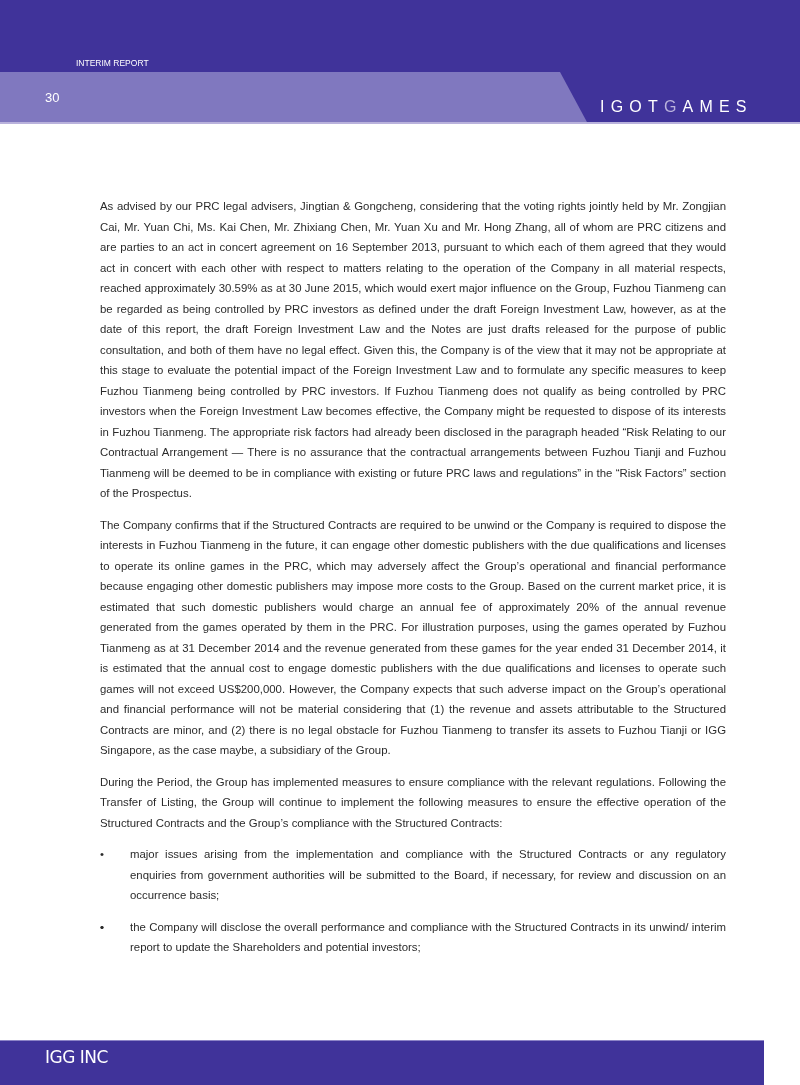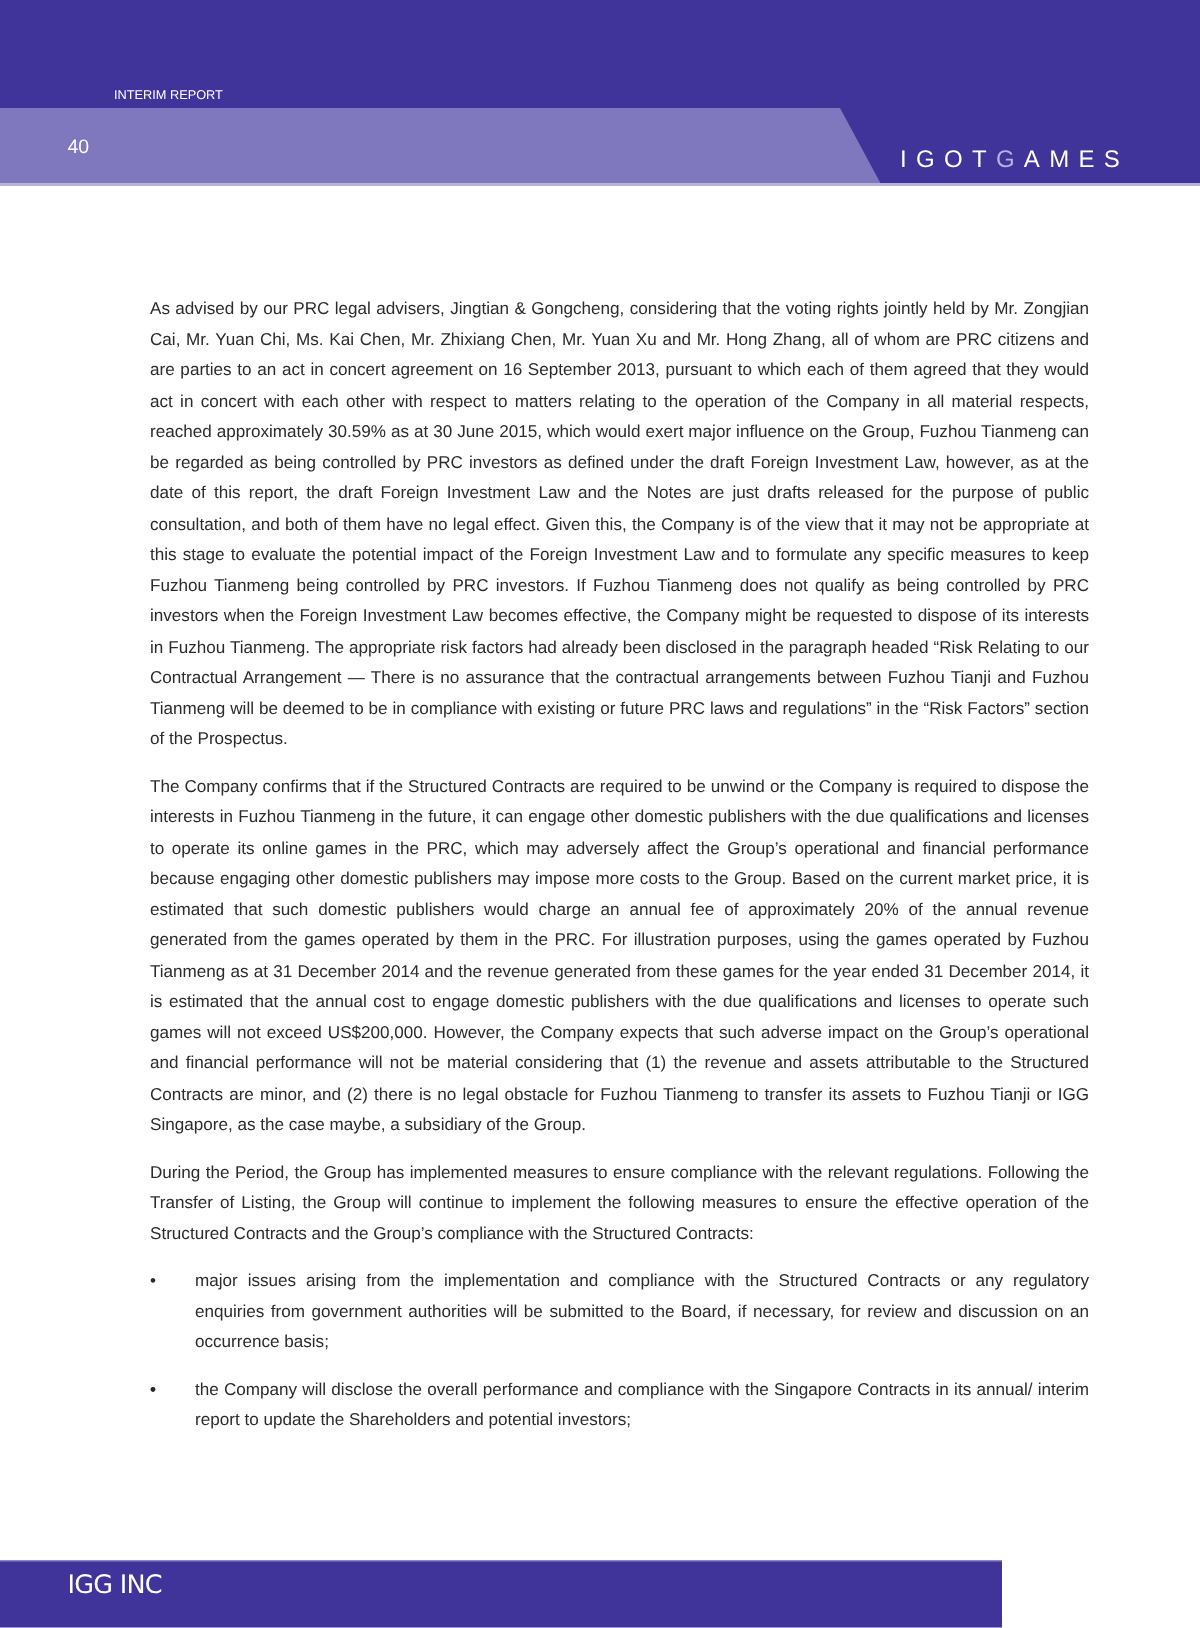--- a/index.html
+++ b/index.html
@@ -18,55 +18,55 @@
   .logo-tag { position:absolute; left:600px; top:98px; color:#ffffff; font-size:16px; letter-spacing:6.2px; }
   .logo-tag .g { color:#b9b2dc; }
 
   .content { position:absolute; left:100px; top:148px; width:626px; font-size:11.4px; line-height:20.5px;
              color:#2b2b2b; text-align:justify;margin-top:48px; }
   .content p { margin:0 0 11px 0; }
   .bullets { list-style:none; margin:0; padding:0; }
   .bullets li { position:relative; padding-left:30px; margin:0 0 11px 0; }
   .bullet-mark { position:absolute; left:0; top:0; }
 
-  .footer { position:absolute; left:0; top:1040px; width:668px; height:45px; background:#40339a;
+  .footer { position:absolute; left:0; top:1040px; width:764px; height:45px; background:#40339a;
             border-top:1px solid #8d84c7; }
   .footer-text { position:absolute; left:45px; top:6px; color:#ffffff; font-family:"DejaVu Sans", sans-serif;
                  font-size:17px; letter-spacing:-0.5px; }
 </style>
 </head>
 <body>
 
 <div class="header">
   <div class="band">
     <svg width="800" height="52" viewBox="0 0 800 52">
       <polygon points="0,0 560,0 588,52 0,52" fill="#8078bf"></polygon>
     </svg>
   </div>
   <div class="bottom-line"></div>
   <div class="report-label">INTERIM REPORT</div>
-  <div class="page-num">40</div>
+  <div class="page-num">30</div>
 
   <div class="logo-tag"><span>IGOT</span><span class="g">G</span><span>AMES</span></div>
 </div>
 
 <div class="content">
   <p>As advised by our PRC legal advisers, Jingtian &amp; Gongcheng, considering that the voting rights jointly held by Mr. Zongjian Cai, Mr. Yuan Chi, Ms. Kai Chen, Mr. Zhixiang Chen, Mr. Yuan Xu and Mr. Hong Zhang, all of whom are PRC citizens and are parties to an act in concert agreement on 16 September 2013, pursuant to which each of them agreed that they would act in concert with each other with respect to matters relating to the operation of the Company in all material respects, reached approximately 30.59% as at 30 June 2015, which would exert major influence on the Group, Fuzhou Tianmeng can be regarded as being controlled by PRC investors as defined under the draft Foreign Investment Law, however, as at the date of this report, the draft Foreign Investment Law and the Notes are just drafts released for the purpose of public consultation, and both of them have no legal effect. Given this, the Company is of the view that it may not be appropriate at this stage to evaluate the potential impact of the Foreign Investment Law and to formulate any specific measures to keep Fuzhou Tianmeng being controlled by PRC investors. If Fuzhou Tianmeng does not qualify as being controlled by PRC investors when the Foreign Investment Law becomes effective, the Company might be requested to dispose of its interests in Fuzhou Tianmeng. The appropriate risk factors had already been disclosed in the paragraph headed “Risk Relating to our Contractual Arrangement — There is no assurance that the contractual arrangements between Fuzhou Tianji and Fuzhou Tianmeng will be deemed to be in compliance with existing or future PRC laws and regulations” in the “Risk Factors” section of the Prospectus.</p>
   <p>The Company confirms that if the Structured Contracts are required to be unwind or the Company is required to dispose the interests in Fuzhou Tianmeng in the future, it can engage other domestic publishers with the due qualifications and licenses to operate its online games in the PRC, which may adversely affect the Group’s operational and financial performance because engaging other domestic publishers may impose more costs to the Group. Based on the current market price, it is estimated that such domestic publishers would charge an annual fee of approximately 20% of the annual revenue generated from the games operated by them in the PRC. For illustration purposes, using the games operated by Fuzhou Tianmeng as at 31 December 2014 and the revenue generated from these games for the year ended 31 December 2014, it is estimated that the annual cost to engage domestic publishers with the due qualifications and licenses to operate such games will not exceed US$200,000. However, the Company expects that such adverse impact on the Group’s operational and financial performance will not be material considering that (1) the revenue and assets attributable to the Structured Contracts are minor, and (2) there is no legal obstacle for Fuzhou Tianmeng to transfer its assets to Fuzhou Tianji or IGG Singapore, as the case maybe, a subsidiary of the Group.</p>
   <p>During the Period, the Group has implemented measures to ensure compliance with the relevant regulations. Following the Transfer of Listing, the Group will continue to implement the following measures to ensure the effective operation of the Structured Contracts and the Group’s compliance with the Structured Contracts:</p>
   <ul class="bullets">
     <li>
       <span class="bullet-mark">•</span>
       <span>major issues arising from the implementation and compliance with the Structured Contracts or any regulatory enquiries from government authorities will be submitted to the Board, if necessary, for review and discussion on an occurrence basis;</span>
     </li>
     <li>
       <span class="bullet-mark">•</span>
     </li>
     <li>
       <span class="bullet-mark">•</span>
-      <span>the Company will disclose the overall performance and compliance with the Singapore Contracts in its annual/ interim report to update the Shareholders and potential investors;</span>
+      <span>the Company will disclose the overall performance and compliance with the Structured Contracts in its unwind/ interim report to update the Shareholders and potential investors;</span>
     </li>
   </ul>
 </div>
 
 <div class="footer">
   <div class="footer-text">IGG INC</div>
 </div>
 
 </body></html>

